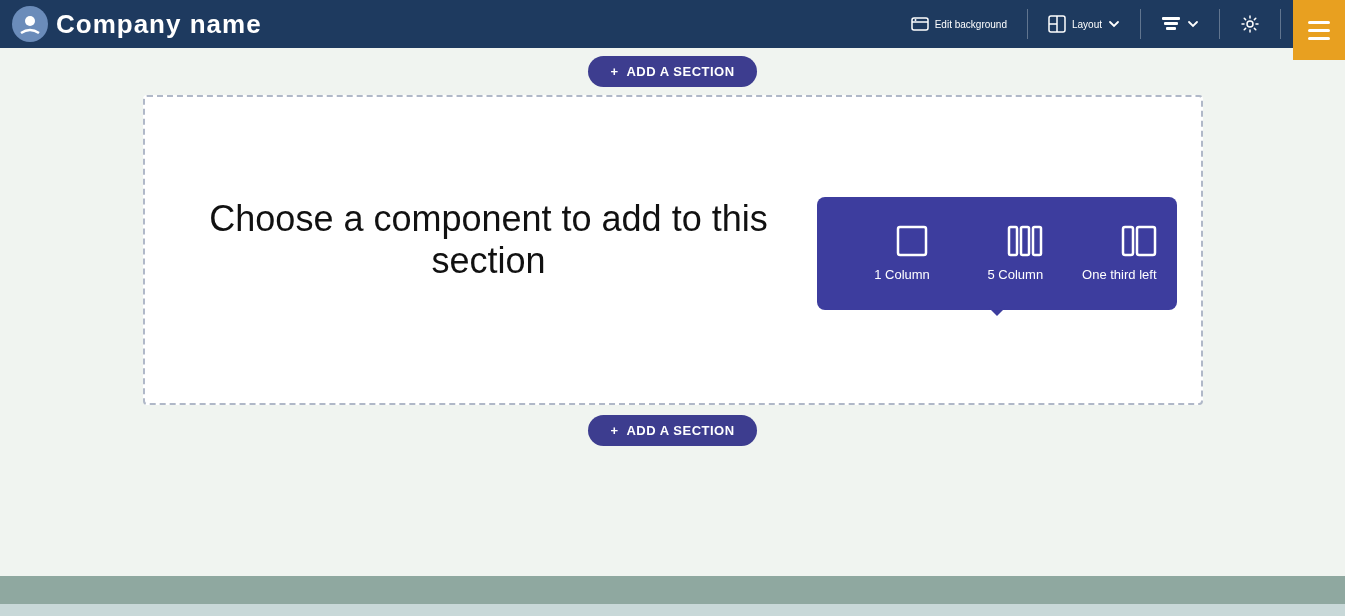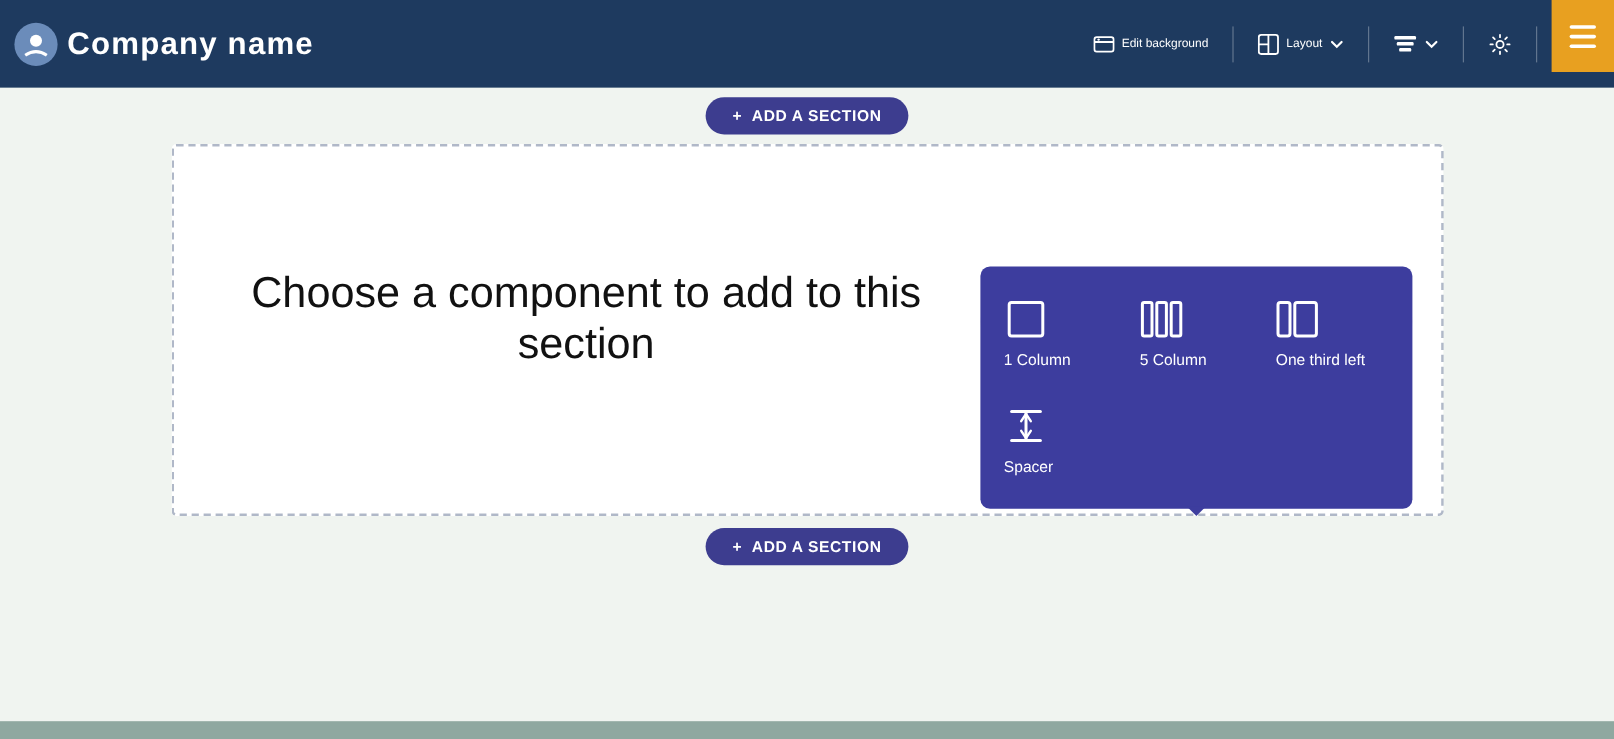--- a/index.html
+++ b/index.html
@@ -8,21 +8,21 @@
       background: #c8d8d8;
       width: 1345px;
       height: 616px;
       overflow: hidden;
       position: relative;
     }
 
     
     .toolbar {
       background: #1e3a5f;
-      height: 73px;
+      height: 48px;
       display: flex;
       align-items: center;
       padding: 0 12px;
       position: relative;
       z-index: 10;
     }
     .toolbar-logo {
       display: flex;
       align-items: center;
       justify-content: center;
@@ -201,21 +201,21 @@
       position: absolute;
       bottom: -14px;
       left: 50%;
       transform: translateX(-50%);
       border: 8px solid transparent;
       border-top-color: #3d3d9e;
     }
     .layout-item {
       display: flex;
       flex-direction: column;
-      align-items: flex-start;
+      align-items: flex-end;
       gap: 8px;
       cursor: pointer;
       padding: 6px 4px;
       border-radius: 6px;
     }
     .layout-item svg {
       width: 36px;
       height: 36px;
       color: white;
     }
@@ -388,30 +388,20 @@
 
         <div class="layout-item">
           <svg viewBox="0 0 36 36" fill="none">
             <rect x="2" y="4" width="10" height="28" rx="2" stroke="white" stroke-width="2.5" fill="none"></rect>
             <rect x="16" y="4" width="18" height="28" rx="2" stroke="white" stroke-width="2.5" fill="none"></rect>
           </svg>
           <span class="layout-label">One third left</span>
         </div>
 
 
-        <div class="layout-item">
-          <svg viewBox="0 0 36 36" fill="none">
-            <line x1="18" y1="6" x2="18" y2="30" stroke="white" stroke-width="2.5" stroke-linecap="round"></line>
-            <line x1="6" y1="6" x2="30" y2="6" stroke="white" stroke-width="2.5" stroke-linecap="round"></line>
-            <line x1="6" y1="30" x2="30" y2="30" stroke="white" stroke-width="2.5" stroke-linecap="round"></line>
-            <path d="M14 14l4-6 4 6" stroke="white" stroke-width="2" fill="none" stroke-linecap="round"></path>
-            <path d="M14 22l4 6 4-6" stroke="white" stroke-width="2" fill="none" stroke-linecap="round"></path>
-          </svg>
-          <span class="layout-label">Spacer</span>
-        </div>
 
       </div>
 
       <div class="component-item">
         <div class="component-icon-circle">
           <svg viewBox="0 0 32 32" fill="none">
             <rect x="4" y="4" width="24" height="24" rx="3" stroke="#5555aa" stroke-width="2" fill="none"></rect>
             <rect x="8" y="9" width="6" height="5" rx="1" stroke="#5555aa" stroke-width="1.5" fill="none"></rect>
             <line x1="17" y1="10" x2="24" y2="10" stroke="#5555aa" stroke-width="1.5" stroke-linecap="round"></line>
             <line x1="17" y1="13" x2="24" y2="13" stroke="#5555aa" stroke-width="1.5" stroke-linecap="round"></line>

